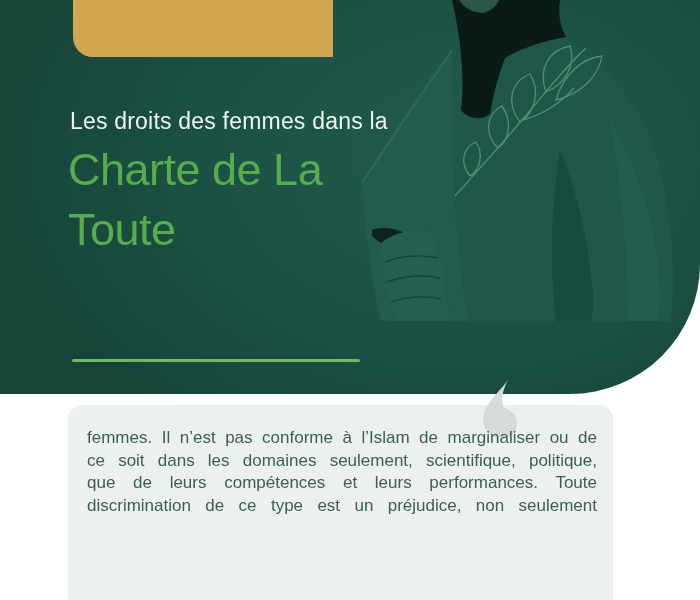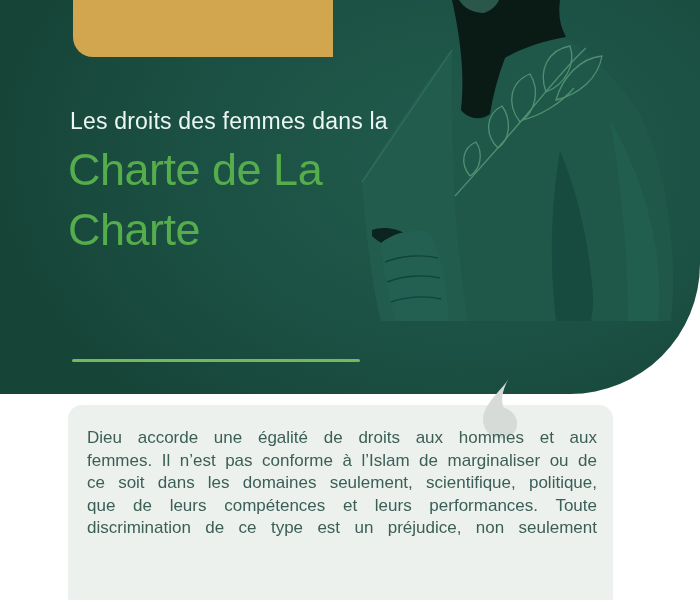--- a/index.html
+++ b/index.html
@@ -102,30 +102,29 @@
         <path d="M556,100 C580,94 598,78 602,56 C580,58 562,78 556,100 Z"></path>
         <path d="M498,148 C484,134 486,114 502,106 C512,120 510,140 498,148 Z"></path>
         <path d="M470,176 C460,164 462,148 476,142 C484,154 480,170 470,176 Z"></path>
       </g>
     </svg>
 
     <div class="hero-text">
       <div class="subtitle">Les droits des femmes dans la</div>
       <div class="title">
         <span>Charte de La</span><br>
-        <span>Charte</span>
+        <span>Toute</span>
       </div>
     </div>
 
   </header>
 
   <div class="divider"></div>
 
   <section class="body-card">
-    <div class="body-line">Dieu accorde une égalité de droits aux hommes et aux</div>
     <div class="body-line">femmes. Il n’est pas conforme à l’Islam de marginaliser ou de</div>
     <div class="body-line">ce soit dans les domaines seulement, scientifique, politique,</div>
     <div class="body-line">que de leurs compétences et leurs performances. Toute</div>
     <div class="body-line">discrimination de ce type est un préjudice, non seulement</div>
 
   </section>
 
   <svg class="quote" viewBox="0 0 44 64" aria-hidden="true">
     <path d="M33,1 C26,12 13,22 8,35 C3,47 9,60 22,63 C33,65 42,58 42,48
              C42,39 35,33 28,31 C24,22 28,10 33,1 Z" fill="#d7dbd8"></path>

